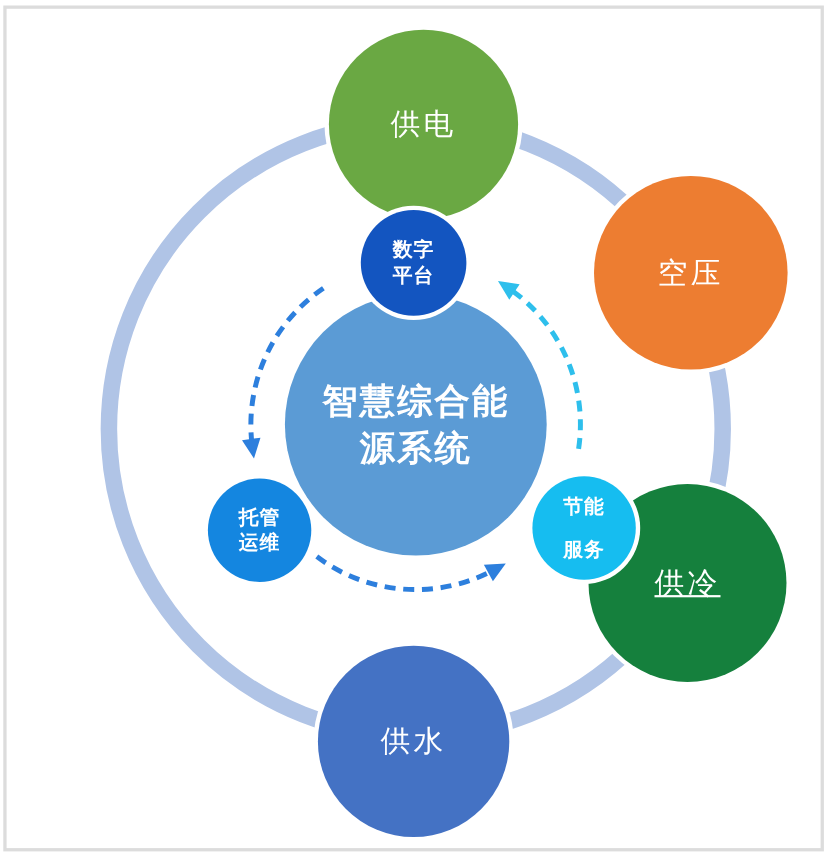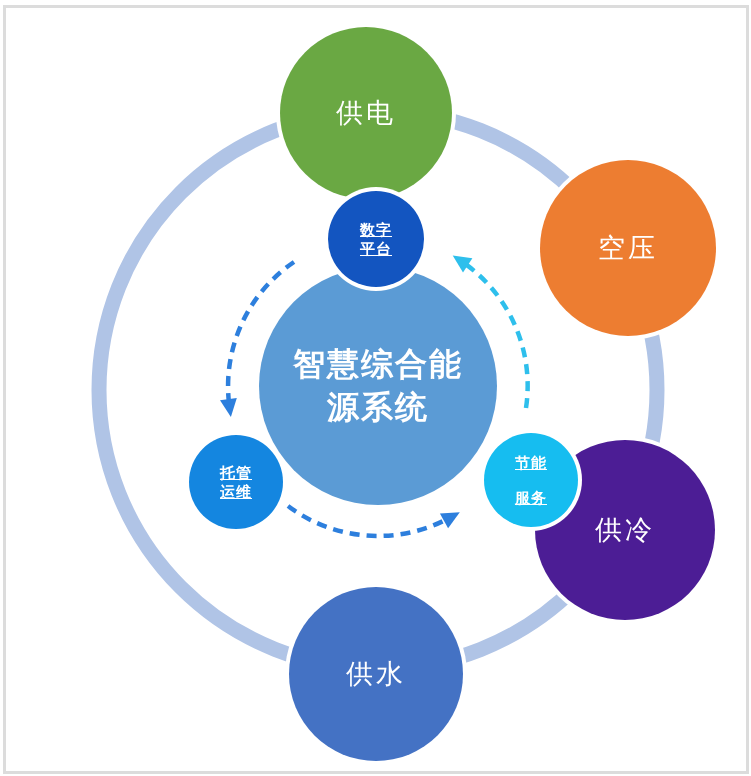--- a/index.html
+++ b/index.html
@@ -16,23 +16,23 @@
   }
   svg.base{position:absolute;left:0;top:0;}
   .circle{
     position:absolute;border-radius:50%;
     display:flex;flex-direction:column;align-items:center;justify-content:center;
     color:#ffffff;text-align:center;
     box-shadow:0 0 0 4px #ffffff;
   }
   .outer-label{font-size:27px;letter-spacing:3px;font-weight:400;}
   .center-circle{font-weight:bold;font-size:32px;line-height:1.35;letter-spacing:2px;}
-  .sat{font-weight:bold;font-size:15px;line-height:1.3;letter-spacing:1px;text-decoration:underline;}
+  .sat{font-weight:bold;font-size:18px;line-height:1.3;letter-spacing:1px;}
   
-  .node-power  {left:280px;top:27px; width:172px;height:172px;}
+  .node-power  {left:299px;top:27px; width:172px;height:172px;}
   .node-heat   {left:51px; top:154px;width:174px;height:174px;}
   .node-air    {left:540px;top:160px;width:176px;height:176px;}
   .node-gas    {left:43px; top:440px;width:174px;height:174px;}
   .node-cool   {left:535px;top:440px;width:180px;height:180px;}
   .node-water  {left:289px;top:587px;width:174px;height:174px;}
   .center-circle{left:259px;top:267px;width:238px;height:238px;}
   .sat-digital {left:328px;top:191px;width:96px;height:96px;}
   .sat-om      {left:189px;top:435px;width:94px;height:94px;}
   .sat-save    {left:484px;top:433px;width:94px;height:94px;}
   .arc{fill:none;stroke-width:4.5;stroke-dasharray:10 7;}
@@ -61,21 +61,21 @@
   <div class="circle node-power" style="background: rgb(106, 168, 67);">
     <span class="outer-label">供电</span>
   </div>
 
 
   <div class="circle node-air" style="background: rgb(237, 125, 49);">
     <span class="outer-label">空压</span>
   </div>
 
 
-  <div class="circle node-cool" style="background: #4c1d95;">
+  <div class="circle node-cool" style="background: #15803d; text-decoration: underline;">
     <span class="outer-label">供冷</span>
   </div>
 
   <div class="circle node-water" style="background: rgb(68, 114, 196);">
     <span class="outer-label">供水</span>
   </div>
 
   <div class="circle center-circle" style="background: rgb(91, 155, 213);">
     <span>智慧综合能</span>
     <span>源系统</span>

